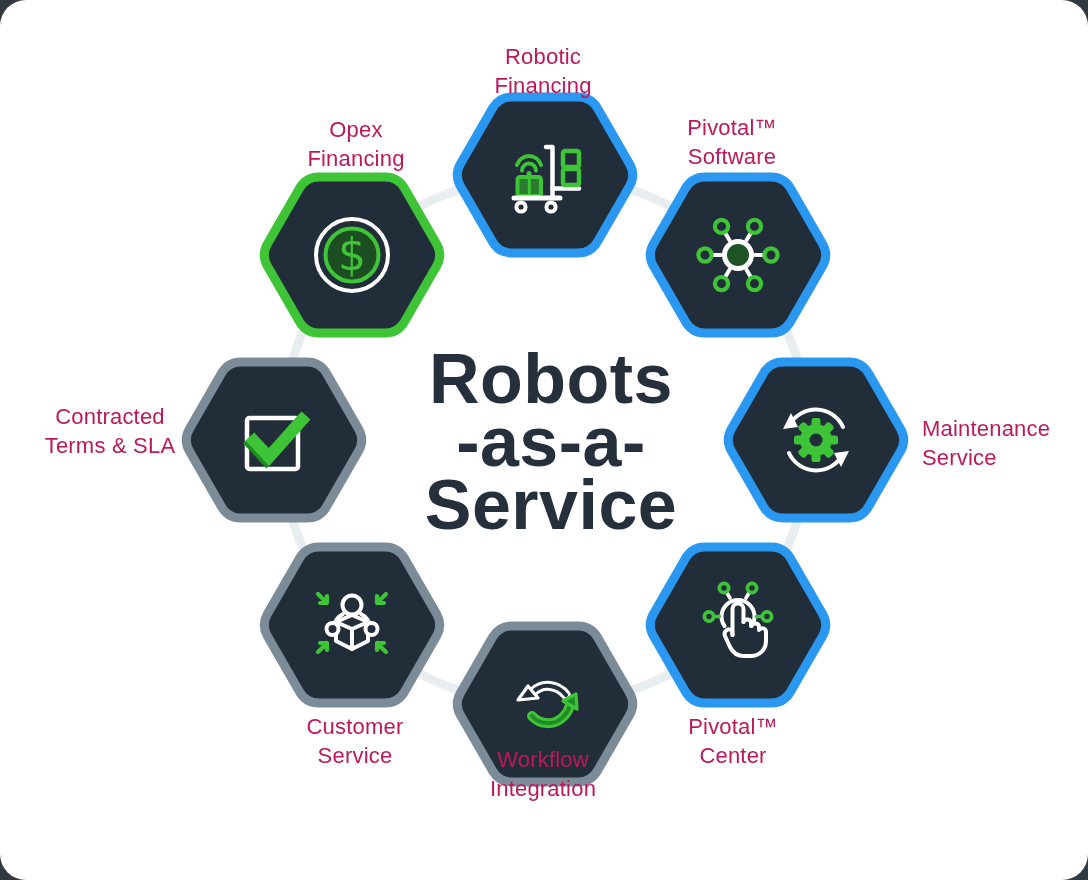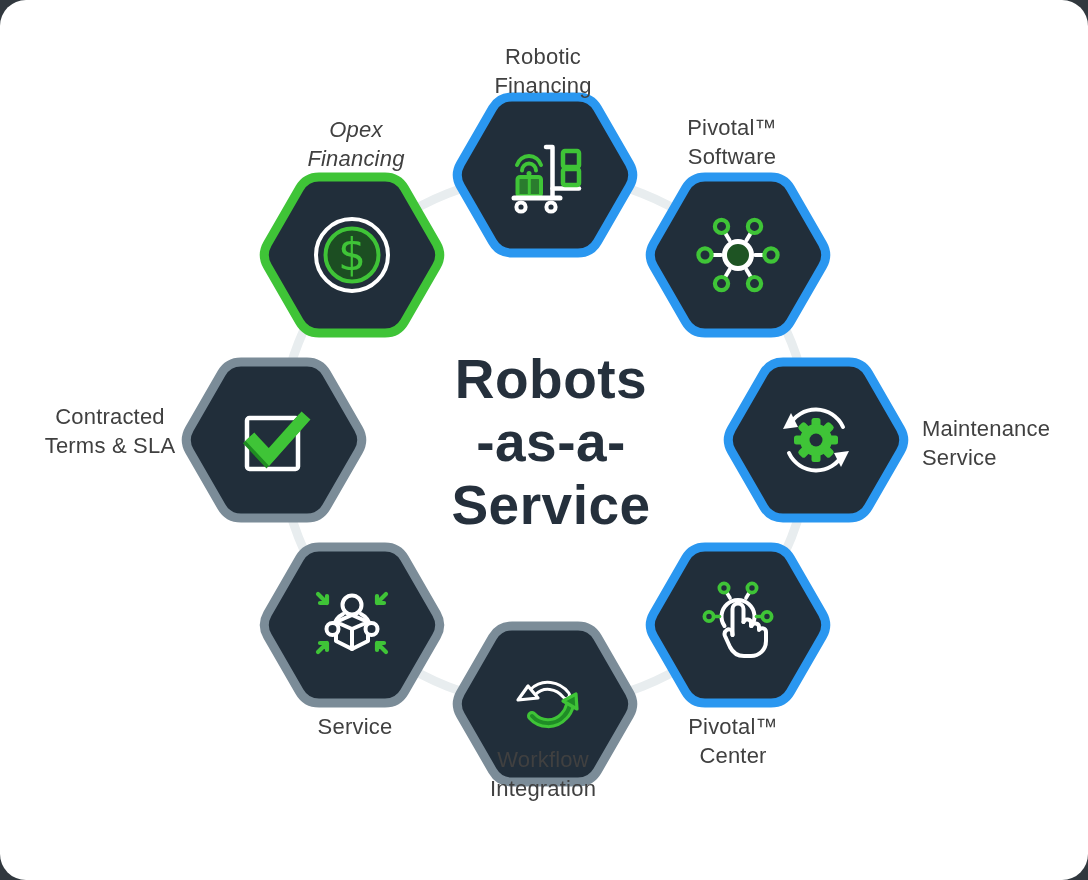--- a/index.html
+++ b/index.html
@@ -11,27 +11,27 @@
   .canvas{
     position:relative;width:1088px;height:880px;
     background:#ffffff;border-radius:26px;overflow:hidden;
   }
   .ring-svg{position:absolute;left:0;top:0;}
   .node{position:absolute;width:200px;height:176px;}
   .node svg{display:block;}
   .label{
     position:absolute;width:200px;
     font-size:22px;line-height:29px;letter-spacing:.2px;
-    color:#404040;text-align:center;
+    color:#be185d;text-align:center;
   }
   .label span{display:block;}
   .label.align-left{text-align:left;}
   .center-title{
     position:absolute;left:401px;top:348px;width:300px;
-    font-size:55px;line-height:63px;font-weight:bold;
+    font-size:70px;line-height:63px;font-weight:bold;
     color:#25303c;text-align:center;letter-spacing:.5px;
   }
   .center-title span{display:block;}
 </style>
 </head>
 <body>
 
 <div class="canvas">
 
   <svg class="ring-svg" width="1088" height="880">
@@ -183,20 +183,21 @@
           <path d="M -16 -3 L 0 -10 L 16 -3 L 0 4 Z"></path>
           <path d="M -16 -3 L -16 16 L 0 24 L 16 16 L 16 -3"></path>
           <line x1="0" y1="4" x2="0" y2="24"></line>
           <circle cx="-19.5" cy="4" r="6" fill="#212e3a"></circle>
           <circle cx="19.5" cy="4" r="6" fill="#212e3a"></circle>
         </g>
       </g>
     </svg>
   </div>
   <div class="label" style="left:255px;top:712px;">
+    <span>Customer</span>
     <span>Service</span>
   </div>
 
   <div class="node" style="left:174px;top:352px;">
     <svg width="200" height="176" viewBox="-100 -88 200 176">
       <path d="M -84.5 -11.3 L -52.5 -66.7 Q -46 -78 -33 -78 L 33 -78 Q 46 -78 52.5 -66.7 L 84.5 -11.3 Q 91 0 84.5 11.3 L 52.5 66.7 Q 46 78 33 78 L -33 78 Q -46 78 -52.5 66.7 L -84.5 11.3 Q -91 0 -84.5 -11.3 Z" fill="#212e3a" stroke="#7b8c98" stroke-width="9" stroke-linejoin="round"></path>
       <g fill="none">
         <rect x="-27" y="-22" width="51" height="51" rx="2.5" stroke="#ffffff" stroke-width="4.5"></rect>
         <path d="M -20 1 L -5 17 L 28 -20" stroke="#1f8c22" stroke-width="12" transform="translate(-2.6,2.6)" stroke-linecap="square"></path>
         <path d="M -20 1 L -5 17 L 28 -20" stroke="#3fc437" stroke-width="12" stroke-linecap="square"></path>
@@ -211,21 +212,21 @@
   <div class="node" style="left:252px;top:167px;">
     <svg width="200" height="176" viewBox="-100 -88 200 176">
       <path d="M -84.5 -11.3 L -52.5 -66.7 Q -46 -78 -33 -78 L 33 -78 Q 46 -78 52.5 -66.7 L 84.5 -11.3 Q 91 0 84.5 11.3 L 52.5 66.7 Q 46 78 33 78 L -33 78 Q -46 78 -52.5 66.7 L -84.5 11.3 Q -91 0 -84.5 -11.3 Z" fill="#212e3a" stroke="#3fc437" stroke-width="9" stroke-linejoin="round"></path>
       <g>
         <circle cx="0" cy="0" r="36" stroke="#ffffff" stroke-width="4" fill="none"></circle>
         <circle cx="0" cy="0" r="26.5" stroke="#3fc437" stroke-width="4" fill="#1c4e22"></circle>
         <text x="0" y="15" text-anchor="middle" font-size="44" fill="#3fc437" font-family="'DejaVu Sans', sans-serif">$</text>
       </g>
     </svg>
   </div>
-  <div class="label" style="left:256px;top:115px;font-style:italic;">
+  <div class="label" style="left:256px;top:115px;">
     <span>Opex</span>
     <span>Financing</span>
   </div>
 
   <div class="center-title">
     <span>Robots</span>
     <span>-as-a-</span>
     <span>Service</span>
   </div>
 

